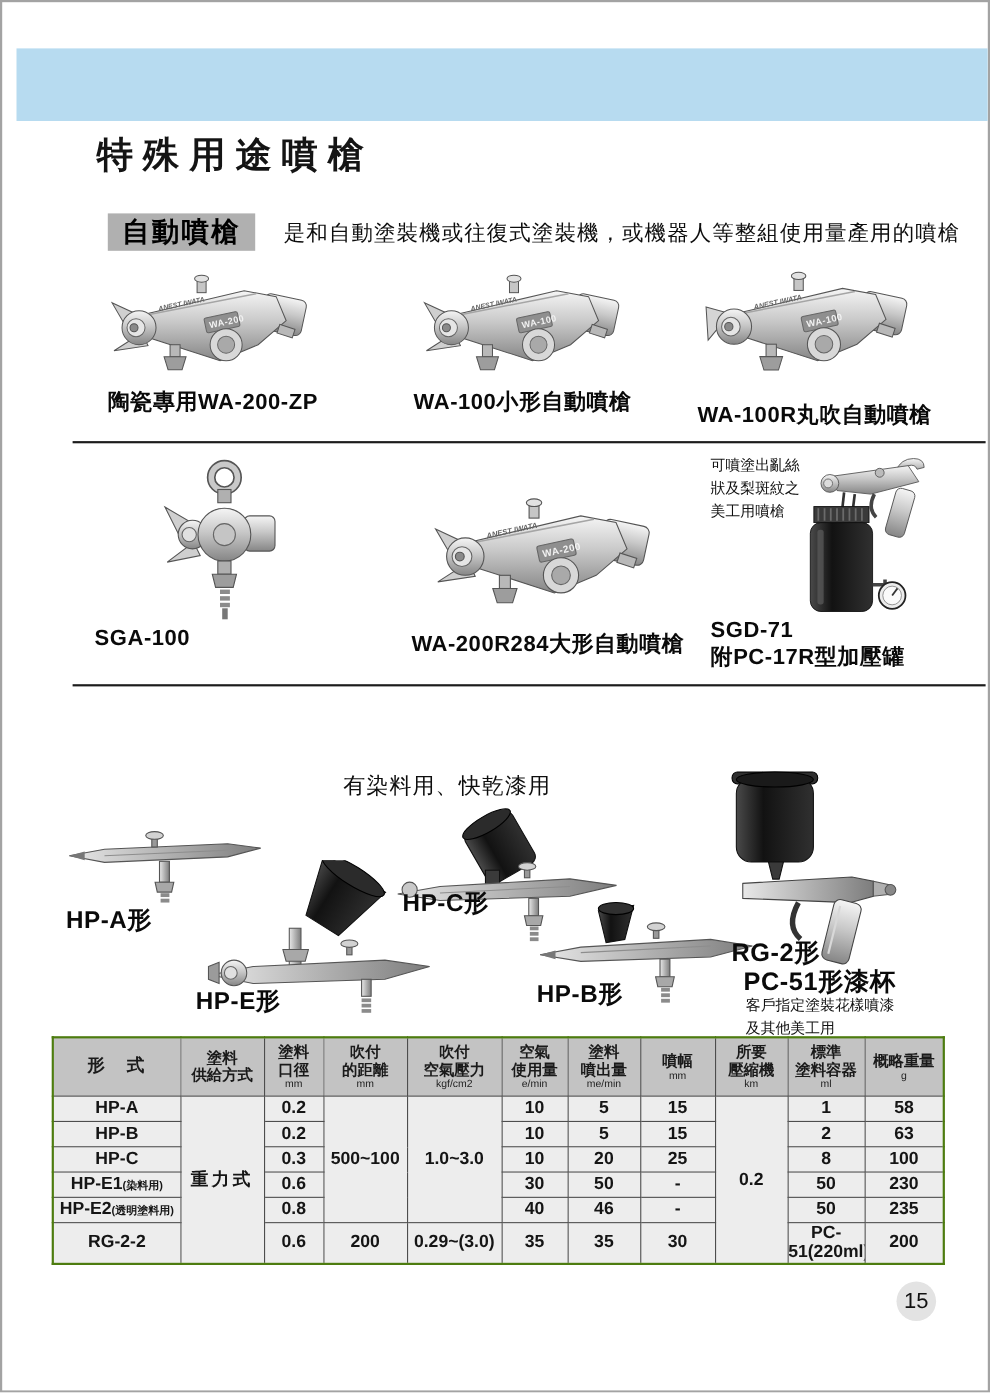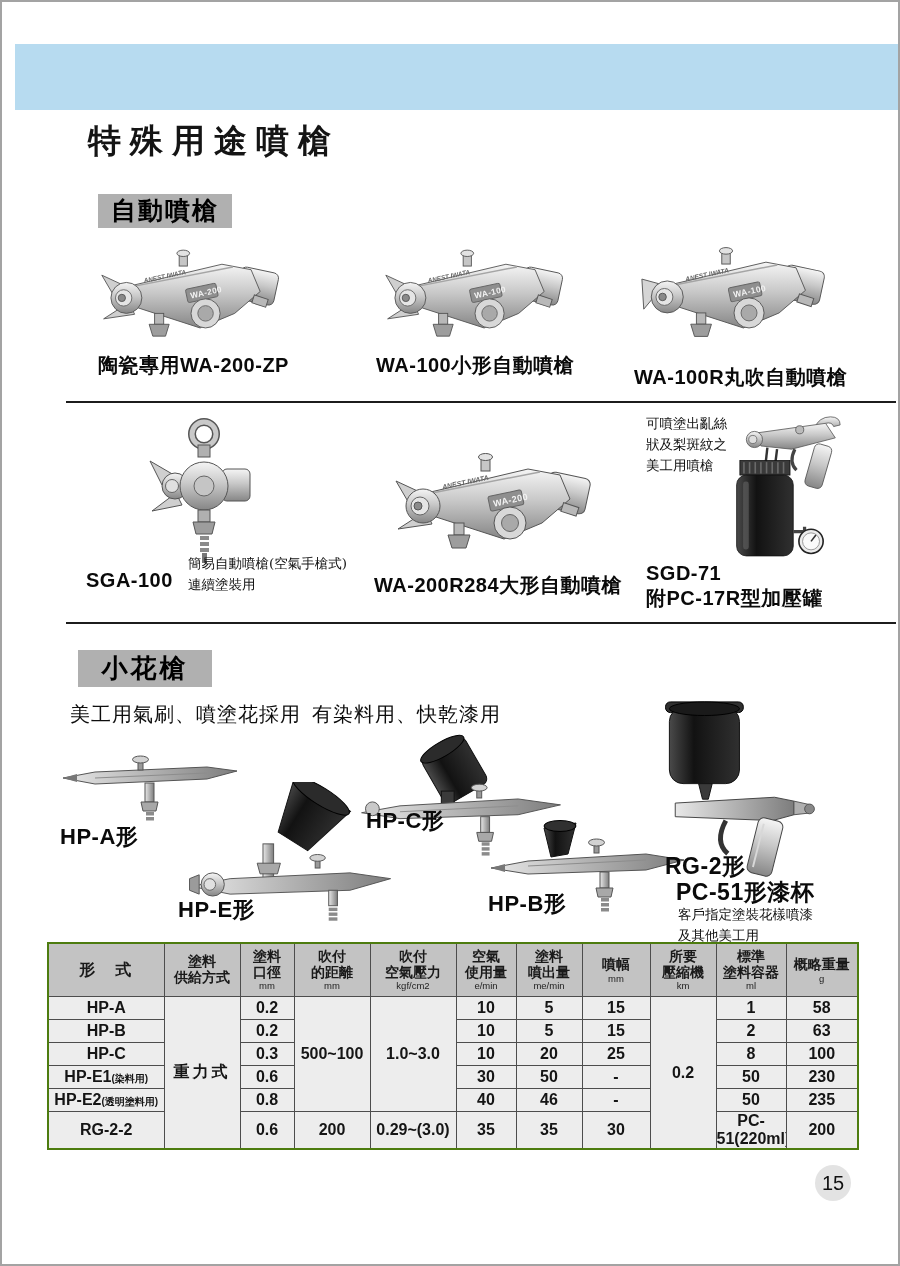--- a/index.html
+++ b/index.html
@@ -96,20 +96,21 @@
   </defs>
 </svg>
 
 <div class="page">
 
   <div class="title-band">
     <h1 class="page-title">特殊用途噴槍</h1>
   </div>
 
   <div class="sec-box auto">自動噴槍</div>
+  <div class="sec-desc">是和自動塗裝機或往復式塗裝機，或機器人等整組使用量產用的噴槍</div>
 
   <div class="fig" style="left:98px;top:243px;width:182px;height:104px;">
     <svg viewBox="0 0 200 112">
       <rect x="87" y="8" width="9" height="14" fill="#c6c6c6" stroke="#555"></rect>
       <ellipse cx="91.5" cy="8" rx="7" ry="3.5" fill="#e2e2e2" stroke="#555"></ellipse>
       <rect x="152" y="26" width="42" height="36" rx="6" fill="url(#gMetal)" stroke="#555" transform="rotate(12 173 44)"></rect>
       <polygon points="24,46 134,20 166,26 176,50 148,74 110,90 42,68" fill="url(#gMetal)" stroke="#555"></polygon>
       <line x1="38" y1="44" x2="146" y2="23" stroke="#a5a5a5" stroke-width="1.5"></line>
       <text class="svg-brand" x="48" y="38" transform="rotate(-12 60 36)">ANEST IWATA</text>
       <g transform="rotate(-12 112 52)">
@@ -251,33 +252,29 @@
       <rect x="28" y="78" width="70" height="100" rx="12" fill="url(#gDark)" stroke="#111"></rect>
       <rect x="36" y="86" width="7" height="84" rx="3" fill="#5c5c5c" opacity="0.7"></rect>
       <path d="M98,148 h14 v-6" fill="none" stroke="#444" stroke-width="4"></path>
       <circle cx="120" cy="160" r="15" fill="#ececec" stroke="#222" stroke-width="2"></circle>
       <circle cx="120" cy="160" r="10.5" fill="#fafafa" stroke="#888"></circle>
       <line x1="120" y1="160" x2="126" y2="152" stroke="#333" stroke-width="2"></line>
     </svg>
   </div>
 
   <div class="prod-label" style="left:84px;top:567px;">SGA-100</div>
-  <div class="small-note prewrap" style="left:186px;top:551px;">簡易自動噴槍(空氣手槍式)
-連續塗裝用</div>
   <div class="prod-label" style="left:372px;top:570px;">WA-200R284大形自動噴槍</div>
   <div class="small-note prewrap" style="left:644px;top:411px;">可噴塗出亂絲
 狀及梨斑紋之
 美工用噴槍</div>
   <div class="prod-label two-line prewrap" style="left:644px;top:559px;">SGD-71
 附PC-17R型加壓罐</div>
 
   <div class="rule" style="top:620px;"></div>
 
-  <div class="sec-box brush">小花槍</div>
-  <div class="caption" style="left:68px;">美工用氣刷、噴塗花採用</div>
   <div class="caption" style="left:310px;">有染料用、快乾漆用</div>
 
   <div class="fig" style="left:58px;top:740px;width:182px;height:82px;">
     <svg viewBox="0 0 180 82">
       <polygon points="2,36 34,30 146,25 176,29 146,37 34,42" fill="url(#gMetalH)" stroke="#555"></polygon>
       <line x1="34" y1="36" x2="146" y2="31" stroke="#8d8d8d"></line>
       <polygon points="2,36 16,32 16,40" fill="#777"></polygon>
       <rect x="77" y="19" width="5" height="9" fill="#999" stroke="#555"></rect>
       <ellipse cx="79.5" cy="17.5" rx="8" ry="3.5" fill="#d2d2d2" stroke="#555"></ellipse>
       <rect x="84" y="41" width="9" height="19" fill="url(#gMetalH)" stroke="#555"></rect>

